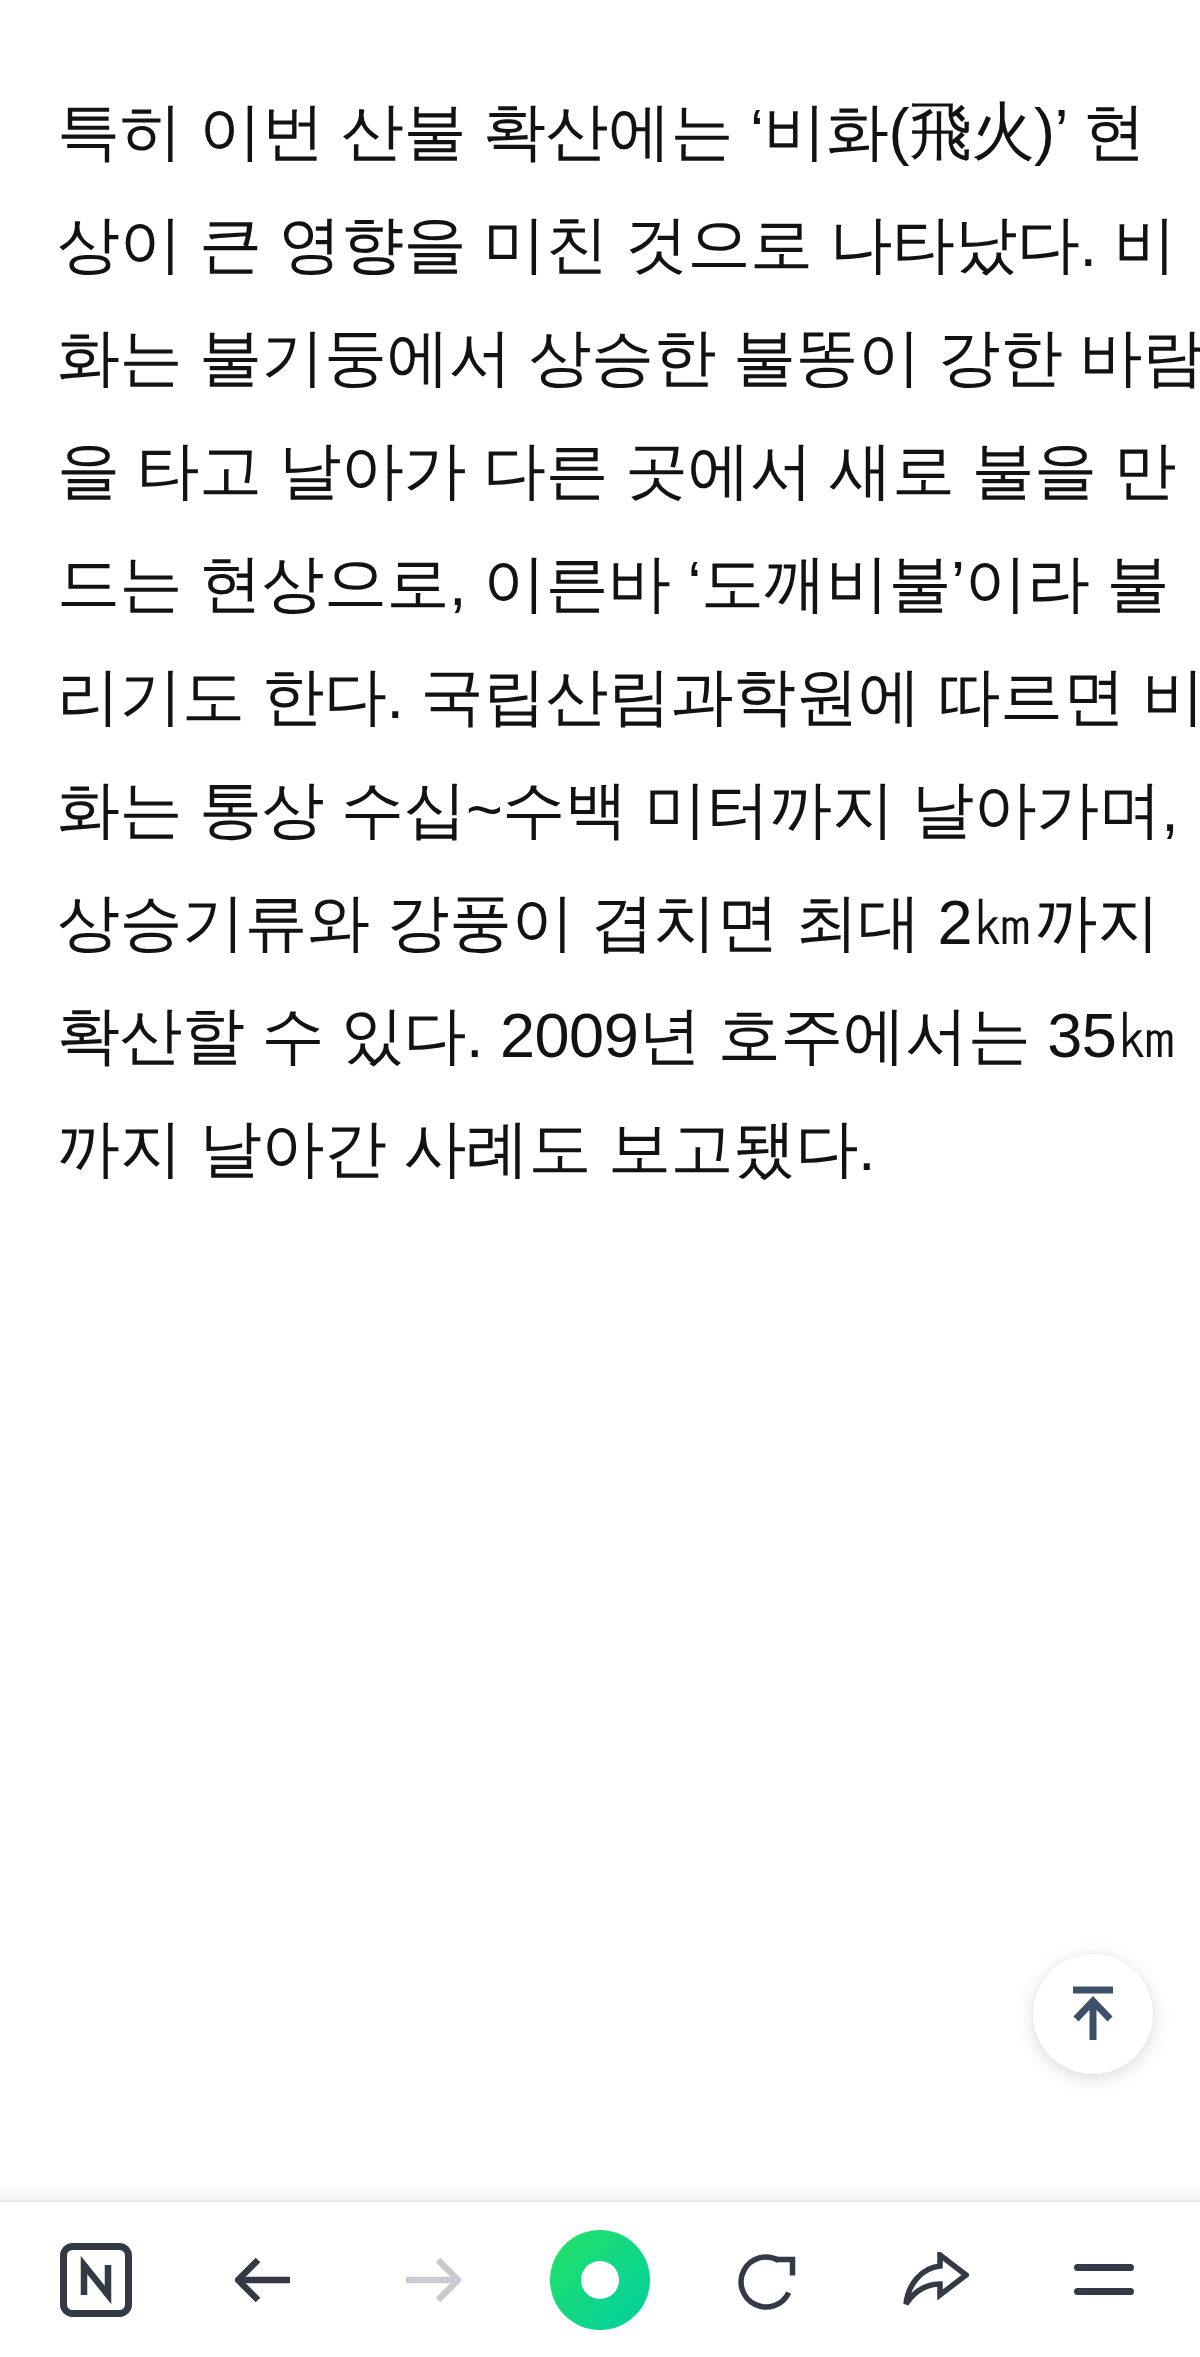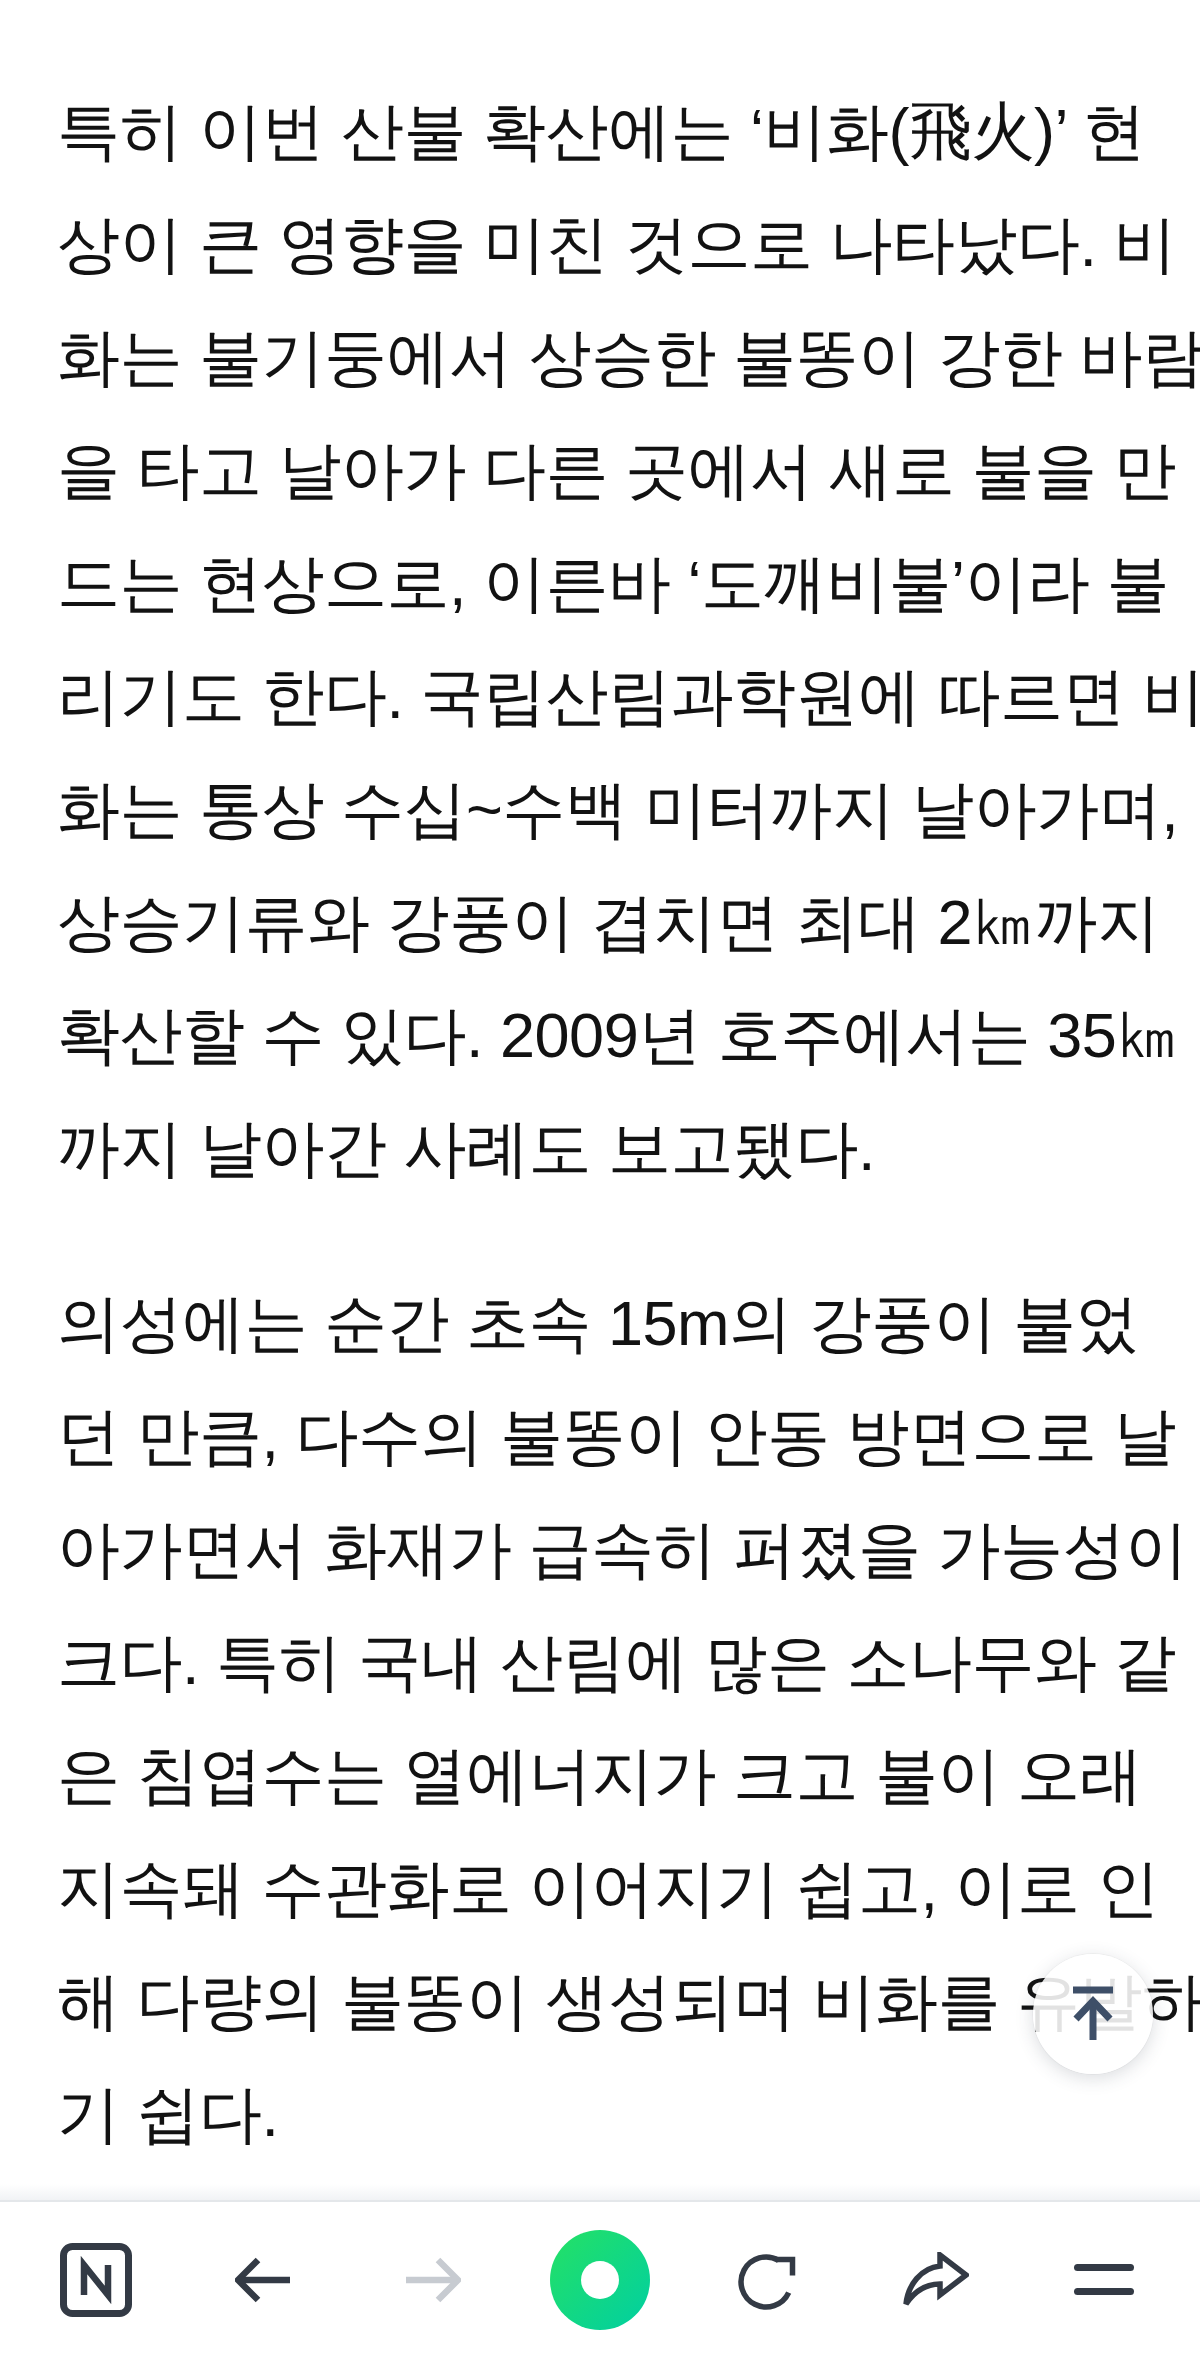--- a/index.html
+++ b/index.html
@@ -83,28 +83,20 @@
     <p>특히 이번 산불 확산에는 ‘비화(飛火)’ 현
 상이 큰 영향을 미친 것으로 나타났다. 비
 화는 불기둥에서 상승한 불똥이 강한 바람
 을 타고 날아가 다른 곳에서 새로 불을 만
 드는 현상으로, 이른바 ‘도깨비불’이라 불
 리기도 한다. 국립산림과학원에 따르면 비
 화는 통상 수십~수백 미터까지 날아가며,
 상승기류와 강풍이 겹치면 최대 2㎞까지
 확산할 수 있다. 2009년 호주에서는 35㎞
 까지 날아간 사례도 보고됐다.</p>
-    <p>의성에는 순간 초속 15m의 강풍이 불었
-던 만큼, 다수의 불똥이 안동 방면으로 날
-아가면서 화재가 급속히 퍼졌을 가능성이
-크다. 특히 국내 산림에 많은 소나무와 같
-은 침엽수는 열에너지가 크고 불이 오래
-지속돼 수관화로 이어지기 쉽고, 이로 인
-해 다량의 불똥이 생성되며 비화를 유발하
-기 쉽다.</p>
   </div>
 
   <button class="scroll-top">
     <span style="display:flex;">
       <svg width="46" height="56" viewBox="0 0 46 56">
         <g stroke="var(--arrow-navy)" stroke-width="7" fill="none" stroke-linecap="butt" stroke-linejoin="miter">
           <path d="M3 4 H43"></path>
           <path d="M23 16 V54"></path>
           <path d="M6 33 L23 15 L40 33"></path>
         </g>

